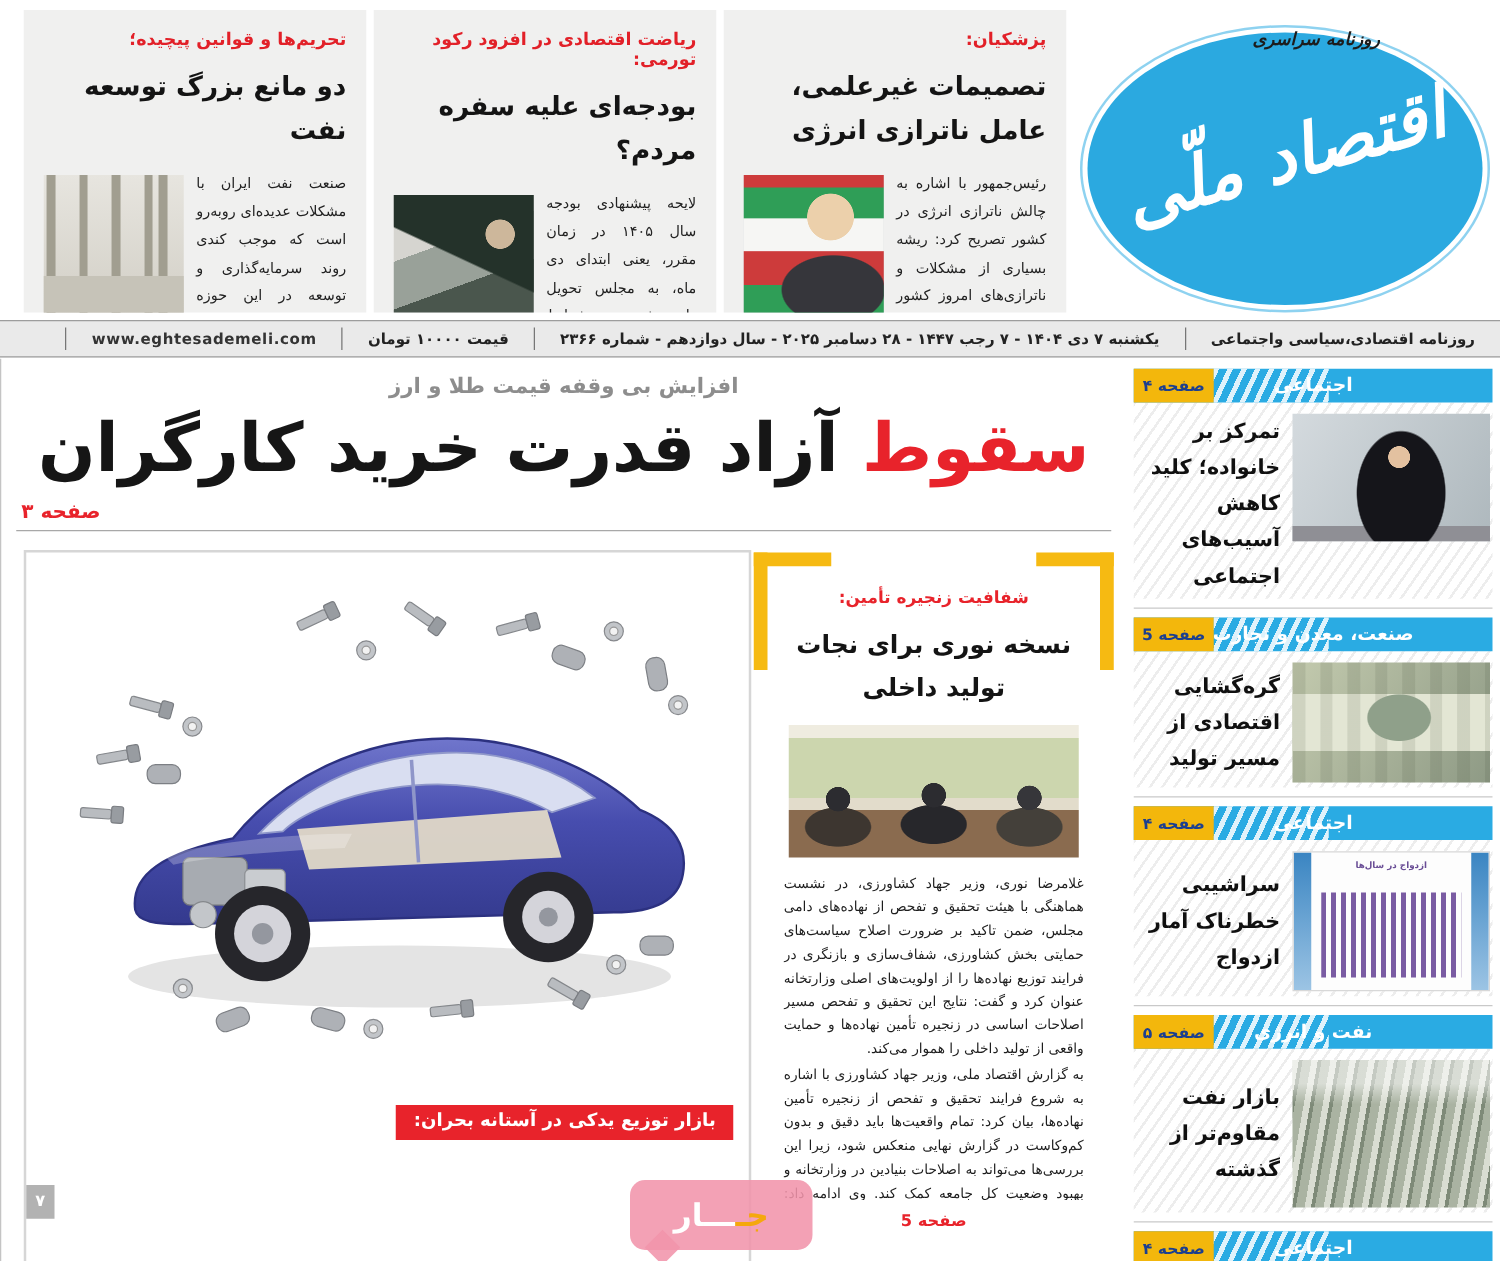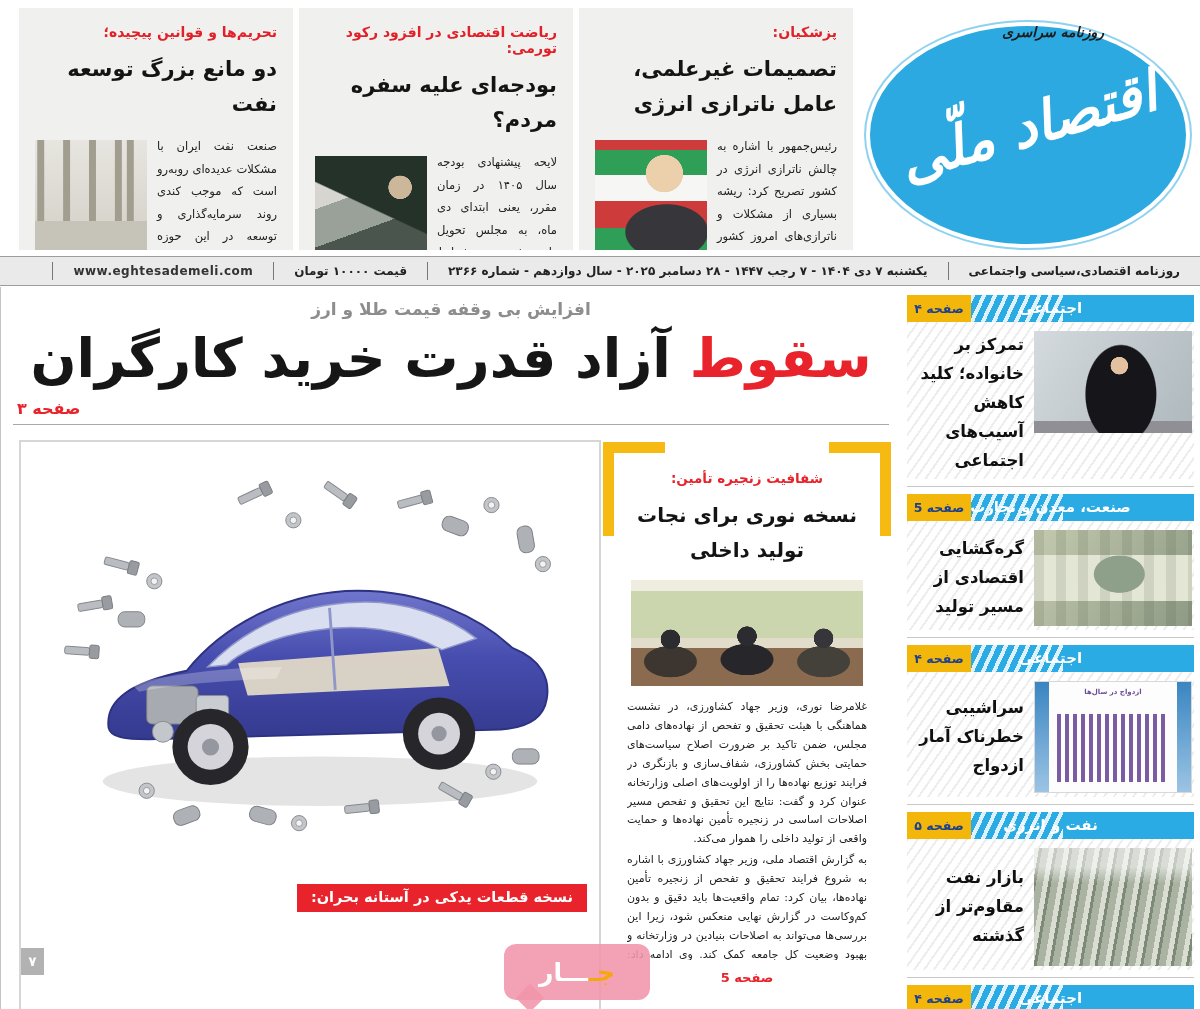--- a/index.html
+++ b/index.html
@@ -345,21 +345,21 @@
             <use href="#cyl" transform="translate(92,182)"></use>
             <use href="#bolt" transform="translate(316,382) rotate(-6)"></use>
             <use href="#nut" transform="translate(268,396)"></use>
             <use href="#cyl" transform="translate(230,388) rotate(15)"></use>
             <use href="#bolt" transform="translate(416,356) rotate(30)"></use>
             <use href="#nut" transform="translate(472,342)"></use>
             <use href="#cyl" transform="translate(506,326)"></use>
             <use href="#cyl" transform="translate(150,388) rotate(-20)"></use>
             <use href="#nut" transform="translate(108,362)"></use>
           </svg>
-          <div class="car-kicker">نسخه قطعات یدکی در آستانه بحران:</div>
+          <div class="car-kicker">بازار توزیع یدکی در آستانه بحران:</div>
           <div class="car-headline">تهدید فزاینده جان سرنشینان خودرو</div>
           <div class="edge-tab">۷</div>
         </div>
       </div>
     </div>
   </div>
 
   <div class="watermark">
     <div class="wm-text"><span class="j">جـ</span><span>ـــار</span></div>
   </div>

